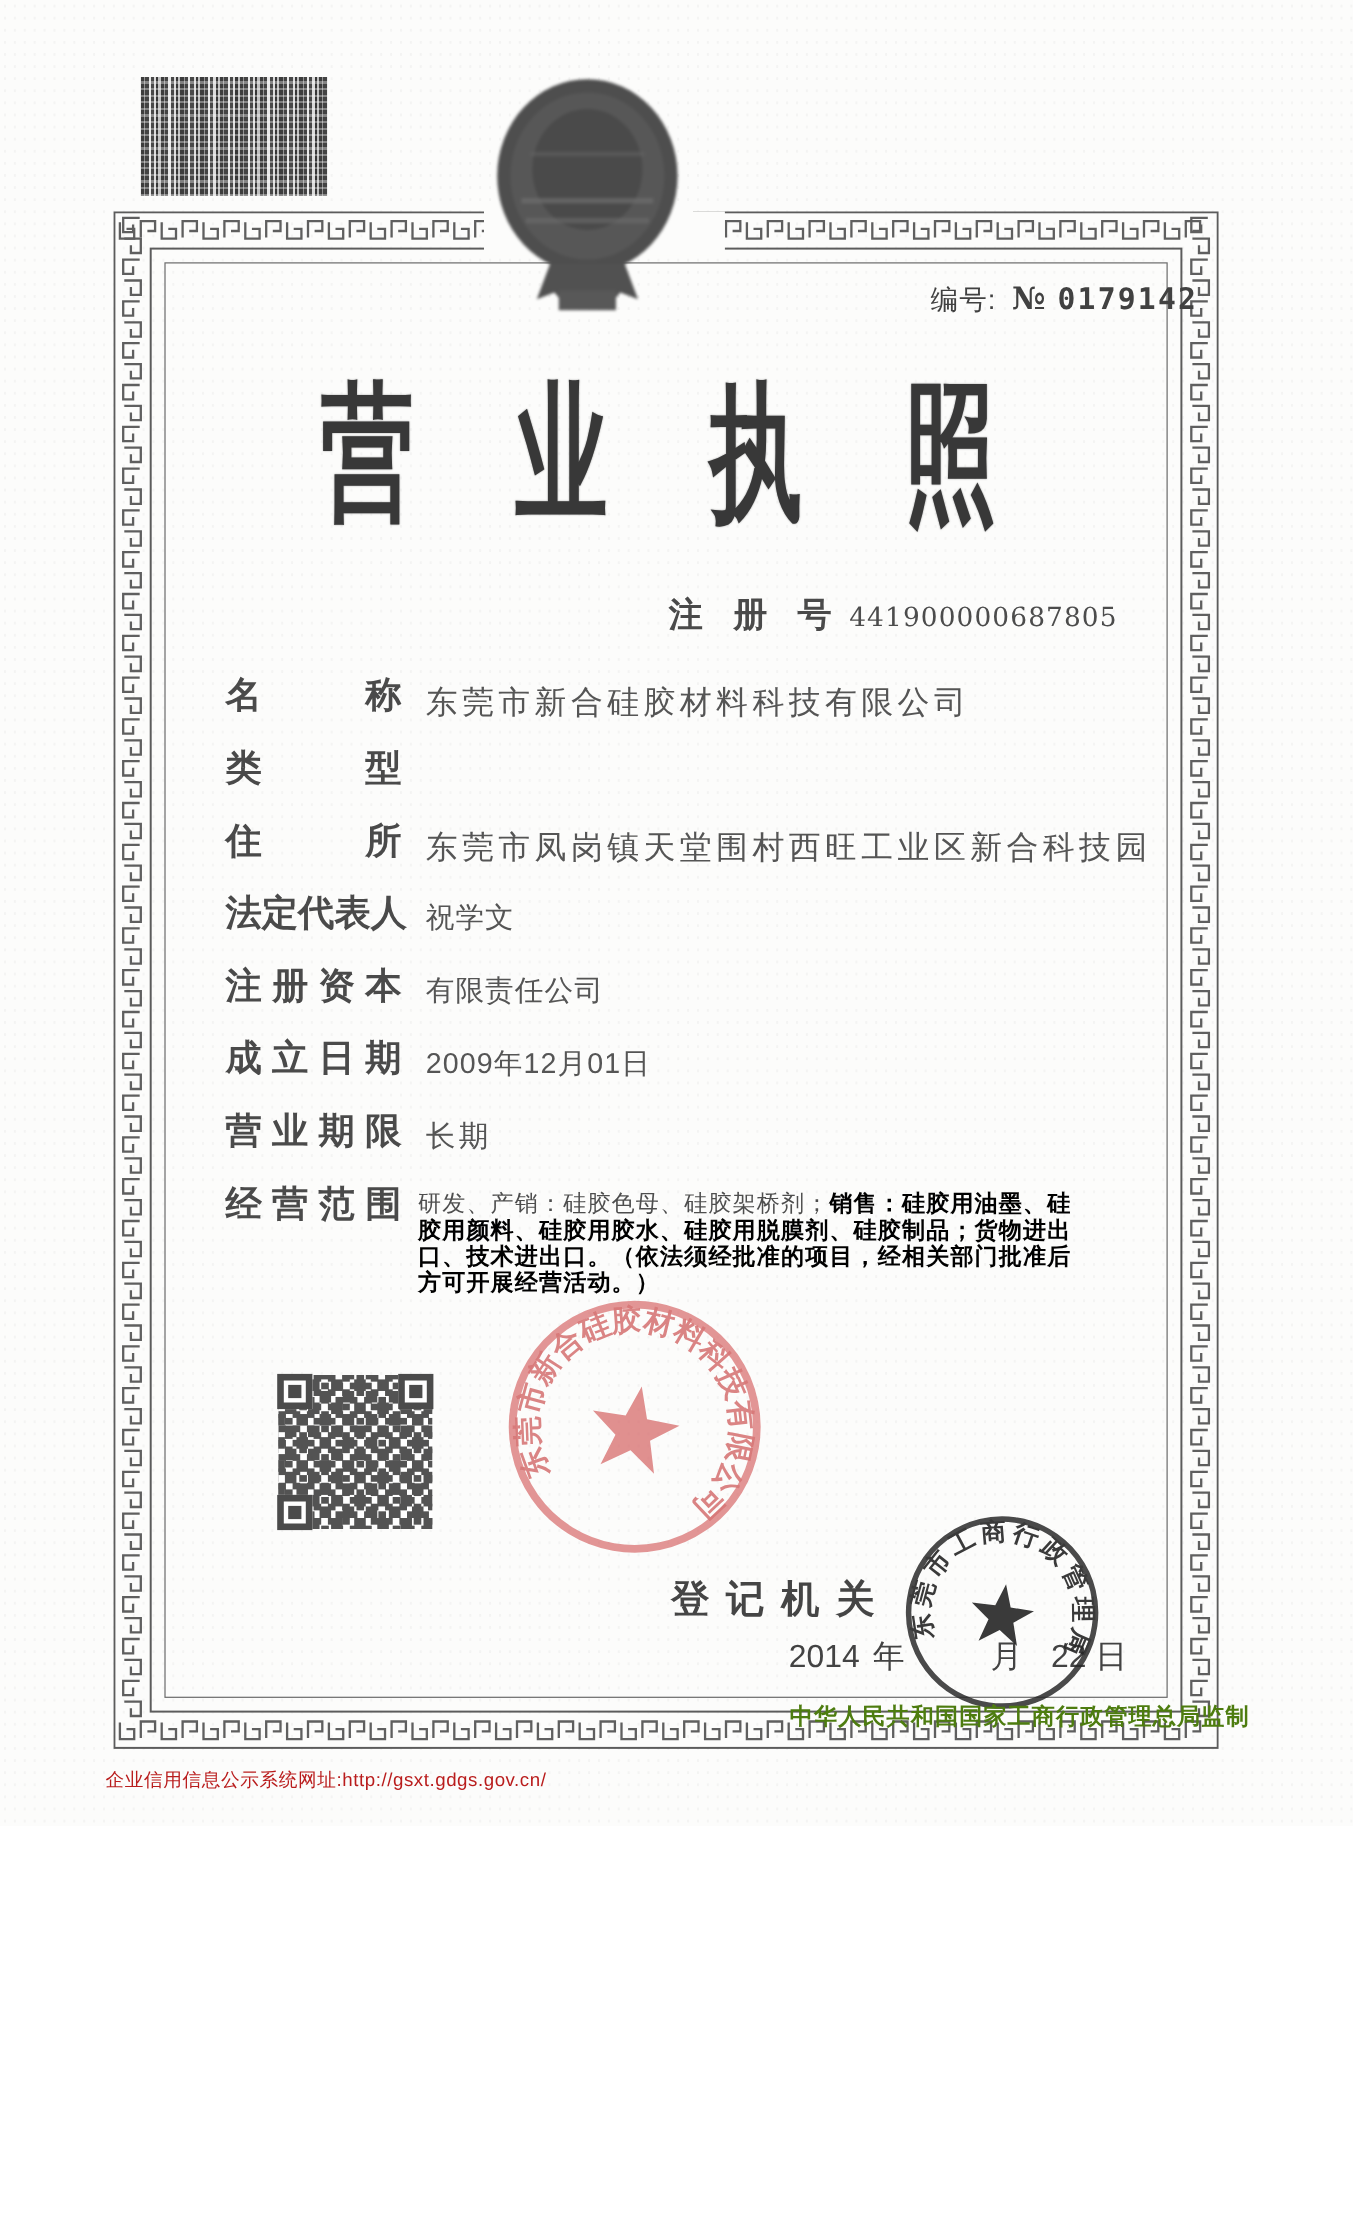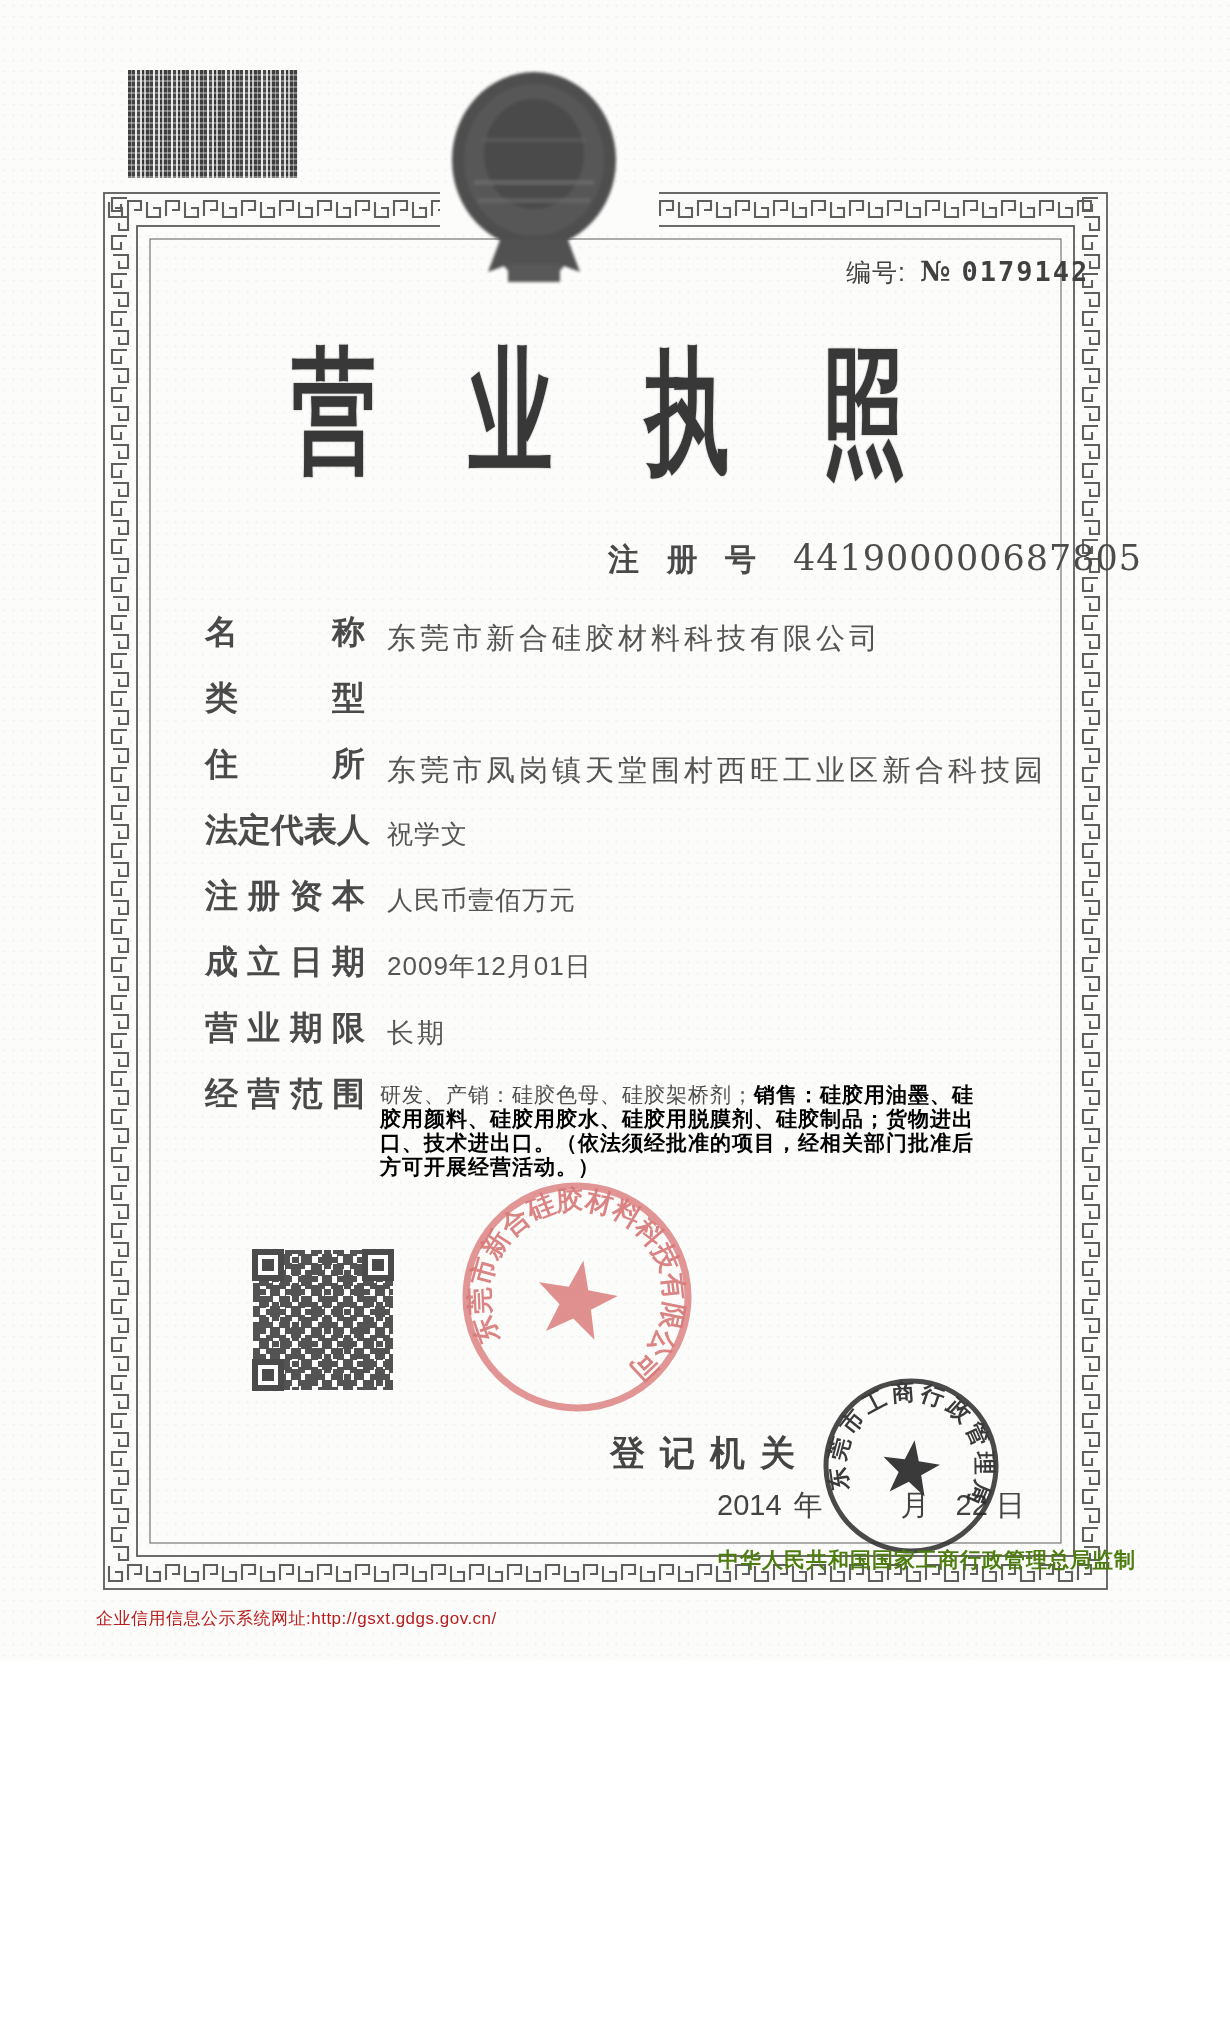--- a/index.html
+++ b/index.html
@@ -43,21 +43,21 @@
     position:absolute; left:292px; top:338px;
     font-size:135px; font-weight:700; color:#383838;
     letter-spacing:150px; white-space:nowrap; line-height:1.1;
     transform:scaleX(.62); transform-origin:left top;
     text-shadow:0 0 2px rgba(40,40,40,.55);
   }
 
   
   .regno{ position:absolute; left:608px; top:538px; display:flex; align-items:baseline; }
   .regno .lbl{ display:flex; justify-content:space-between; width:148px; font-size:31px; font-weight:600; color:#4a4a4a; }
-  .regno .num{ margin-left:37px; font-family:"DejaVu Serif", serif; font-size:35px; letter-spacing:1px; color:#4c4c4c; }
+  .regno .num{ margin-left:16px; font-family:"DejaVu Serif", serif; font-size:24px; letter-spacing:1px; color:#4c4c4c; }
 
   
   .rows{ position:absolute; left:205px; top:612px; width:880px; }
   .row{ display:flex; align-items:flex-start; height:66px; }
   .row.tall{ height:auto; }
   .row .lbl{
     display:flex; justify-content:space-between; width:160px; flex:0 0 160px;
     font-size:33px; font-weight:600; color:#4a4a4a; line-height:40px;
   }
   .row .val{ margin-left:22px; padding-top:7px; font-size:27px; letter-spacing:3px; color:#555; white-space:nowrap; }
@@ -173,21 +173,21 @@
         </span>
       <span class="val small">祝学文</span>
     </div>
     <div class="row">
       <span class="lbl">
           <span>注</span>
           <span>册</span>
           <span>资</span>
           <span>本</span>
         </span>
-      <span class="val small">人民币壹佰万元</span>
+      <span class="val small">有限责任公司</span>
     </div>
     <div class="row">
       <span class="lbl">
           <span>成</span>
           <span>立</span>
           <span>日</span>
           <span>期</span>
         </span>
       <span class="val small">2009年12月01日</span>
     </div>

